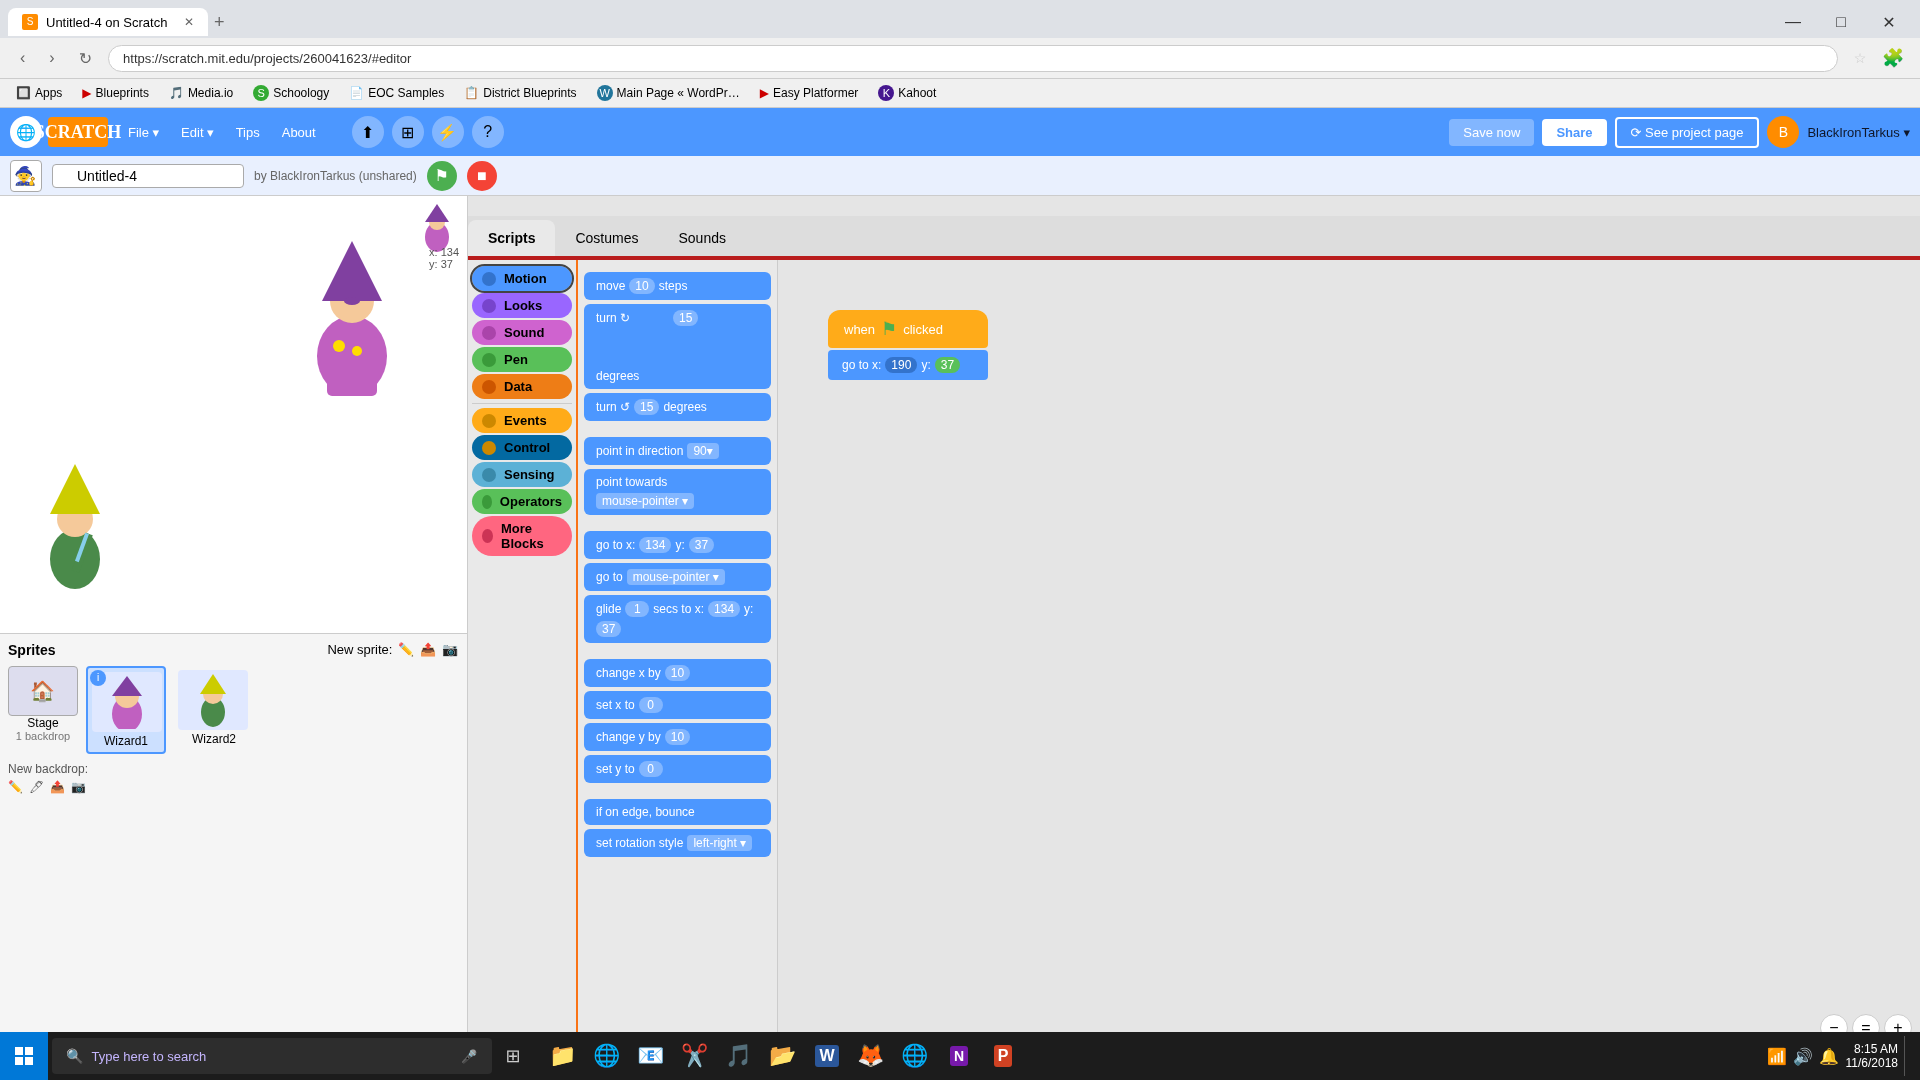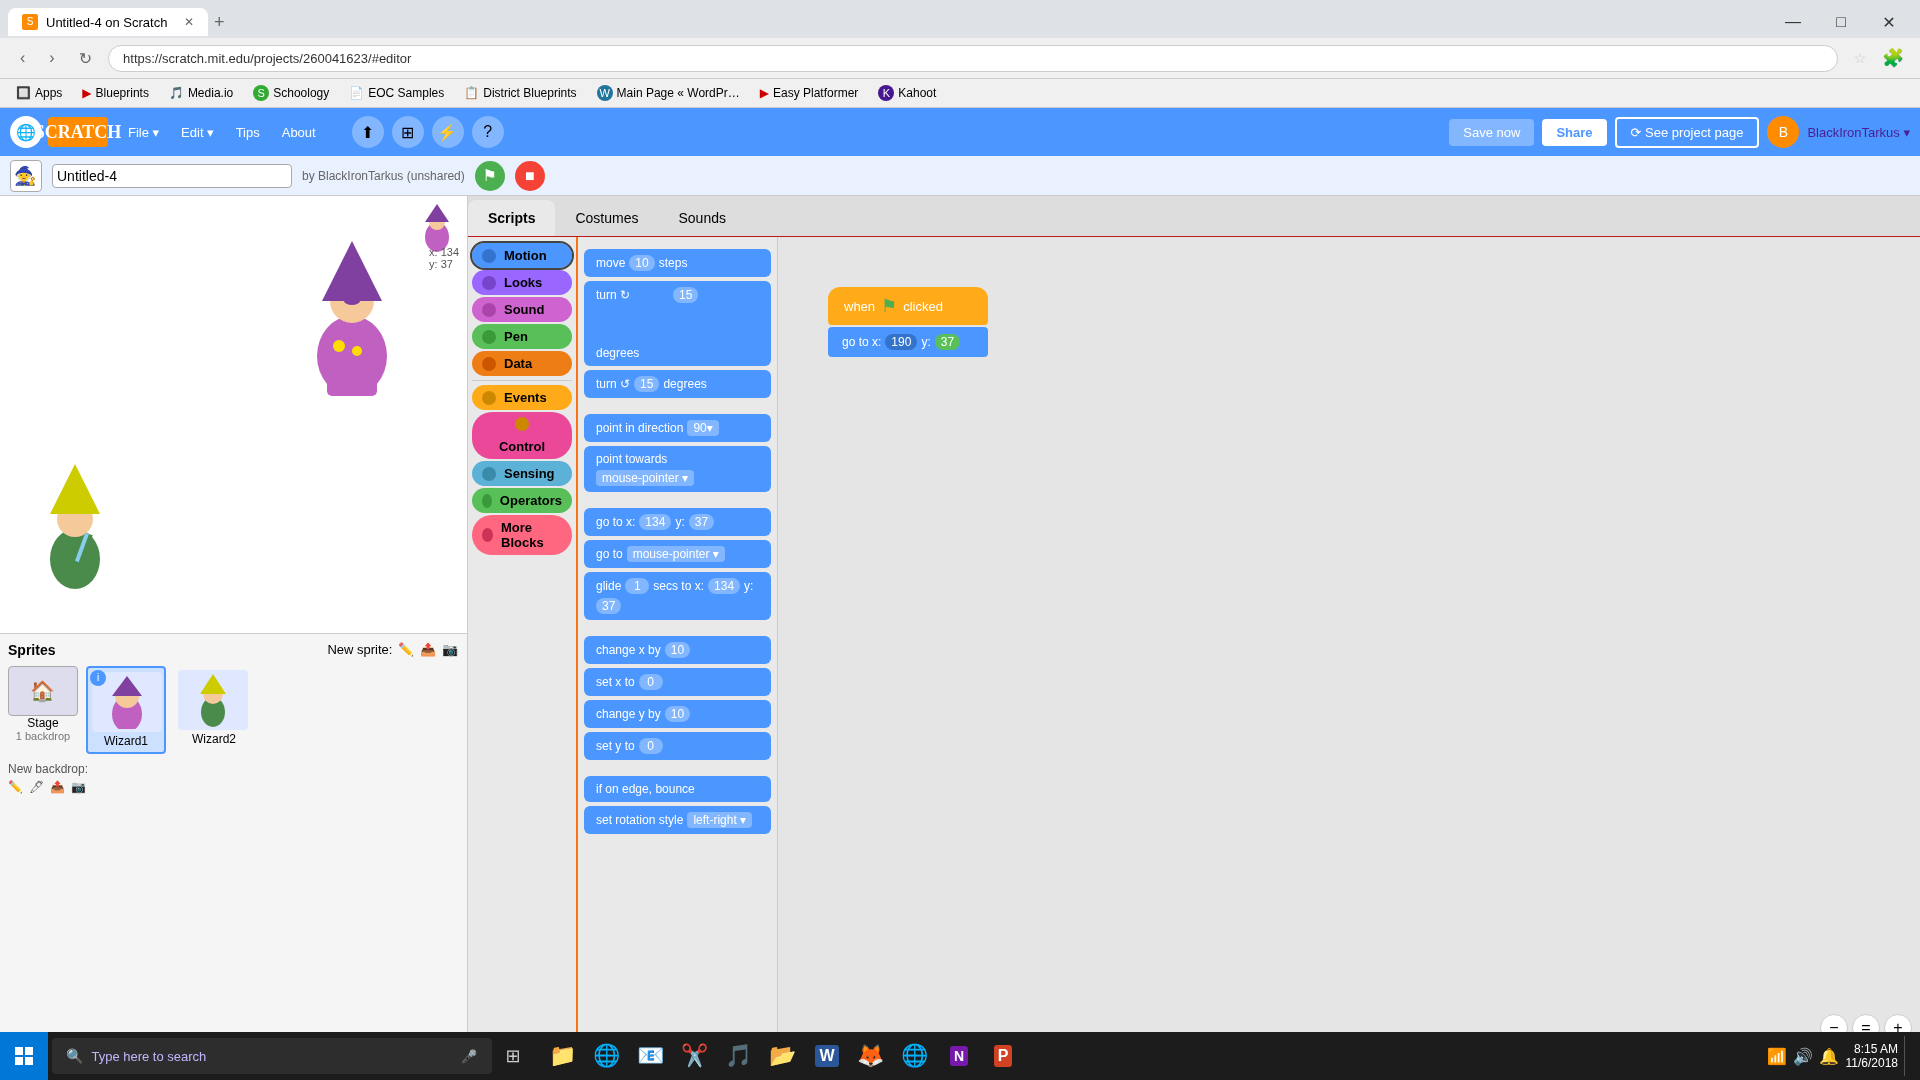--- a/index.html
+++ b/index.html
@@ -50,21 +50,21 @@
     .sprite-icon-btn { cursor: pointer; color: #555; }
     .sprite-item { width: 80px; text-align: center; cursor: pointer; padding: 4px; border-radius: 4px; font-size: 12px; }
     .sprite-item.selected { background: #cce0ff; border: 2px solid #4c97ff; }
     .sprite-thumb { width: 70px; height: 60px; background: #e0e8ff; border-radius: 4px; display: flex; align-items: center; justify-content: center; margin-bottom: 2px; }
     .stage-thumb { width: 70px; height: 50px; background: #dde; border-radius: 4px; border: 1px solid #aaa; display: flex; align-items: center; justify-content: center; }
     .new-backdrop { font-size: 12px; margin-top: 8px; color: #555; }
     .backdrop-icons { display: flex; gap: 6px; margin-top: 4px; }
 
     
     .scripts-area { flex: 1; display: flex; flex-direction: column; }
-    .scripts-tabs { display: flex; background: #ddd; border-bottom: 1px solid #b91c1c; }
+    .scripts-tabs { display: flex; background: #ddd; border-bottom: 4px solid #b91c1c; margin-top: 20px; }
     .script-tab { padding: 10px 20px; font-size: 14px; cursor: pointer; border-radius: 8px 8px 0 0; margin-top: 4px; }
     .script-tab.active { background: #e9e9e9; font-weight: bold; }
 
     .scripts-content { display: flex; flex: 1; }
 
     
     .block-palette { width: 200px; background: #e9e9e9; border-right: 2px solid #f97316; overflow-y: auto; }
     .block-categories { padding: 4px; }
     .block-cat { display: flex; align-items: center; gap: 8px; padding: 5px 10px; border-radius: 20px; margin: 2px 0; cursor: pointer; font-size: 13px; font-weight: bold; }
     .block-cat.active { outline: 2px solid #444; }
@@ -194,29 +194,29 @@
         <div style="width:32px;height:32px;background:rgba(255,255,255,0.3);border-radius:50%;display:flex;align-items:center;justify-content:center;cursor:pointer;">⬆</div>
         <div style="width:32px;height:32px;background:rgba(255,255,255,0.3);border-radius:50%;display:flex;align-items:center;justify-content:center;cursor:pointer;">⊞</div>
         <div style="width:32px;height:32px;background:rgba(255,255,255,0.3);border-radius:50%;display:flex;align-items:center;justify-content:center;cursor:pointer;">⚡</div>
         <div style="width:32px;height:32px;background:rgba(255,255,255,0.3);border-radius:50%;display:flex;align-items:center;justify-content:center;cursor:pointer;">?</div>
       </div>
       <div class="scratch-header-right">
         <button class="btn-save">Save now</button>
         <button class="btn-share">Share</button>
         <button class="btn-see-project">⟳ See project page</button>
         <div class="user-avatar">B</div>
-        <span style="color:#4c1d95;font-size:13px;cursor:pointer;">BlackIronTarkus ▾</span>
+        <span style="color:#0f172a;font-size:13px;cursor:pointer;">BlackIronTarkus ▾</span>
       </div>
     </div>
 
     <div style="background:#e9f0fe;padding:4px 10px;display:flex;align-items:center;gap:10px;border-bottom:1px solid #ccc;height:40px;">
       <div style="width:32px;height:32px;border:1px solid #aaa;border-radius:4px;display:flex;align-items:center;justify-content:center;background:white;">
         <span style="font-size:18px;">🧙</span>
       </div>
-      <input type="text" value="Untitled-4" style="border: 1px solid rgb(170, 170, 170); border-radius: 4px; padding: 3px 4px; font-size: 14px; width: 240px;">
+      <input type="text" value="Untitled-4" style="border: 1px solid rgb(170, 170, 170); border-radius: 4px; padding: 3px 24px; font-size: 14px; width: 192px;">
       <span style="font-size:12px;color:#666;">by BlackIronTarkus (unshared)</span>
       <div class="green-flag">
         <span style="color:white;font-size:16px;">⚑</span>
       </div>
       <div class="red-stop">
         <span style="color:white;font-size:16px;">■</span>
       </div>
     </div>
 
     <div class="scratch-main">
@@ -348,21 +348,21 @@
               </div>
               <div class="block-cat" style="background:#ee7d16;">
                 <span class="cat-dot" style="background:#cc5500;"></span>
                 <span>Data</span>
               </div>
               <div style="height:1px;background:#ccc;margin:4px 0;"></div>
               <div class="block-cat" style="background:#ffab19;">
                 <span class="cat-dot" style="background:#cc8800;"></span>
                 <span>Events</span>
               </div>
-              <div class="block-cat" style="background:#ec4899;flex-direction:column;">
+              <div class="block-cat" style="background:#0369a1;">
                 <span class="cat-dot" style="background:#cc8800;"></span>
                 <span>Control</span>
               </div>
               <div class="block-cat" style="background:#5cb1d6;">
                 <span class="cat-dot" style="background:#3a8aaa;"></span>
                 <span>Sensing</span>
               </div>
               <div class="block-cat" style="background:#59c059;">
                 <span class="cat-dot" style="background:#3a9a3a;"></span>
                 <span>Operators</span>

